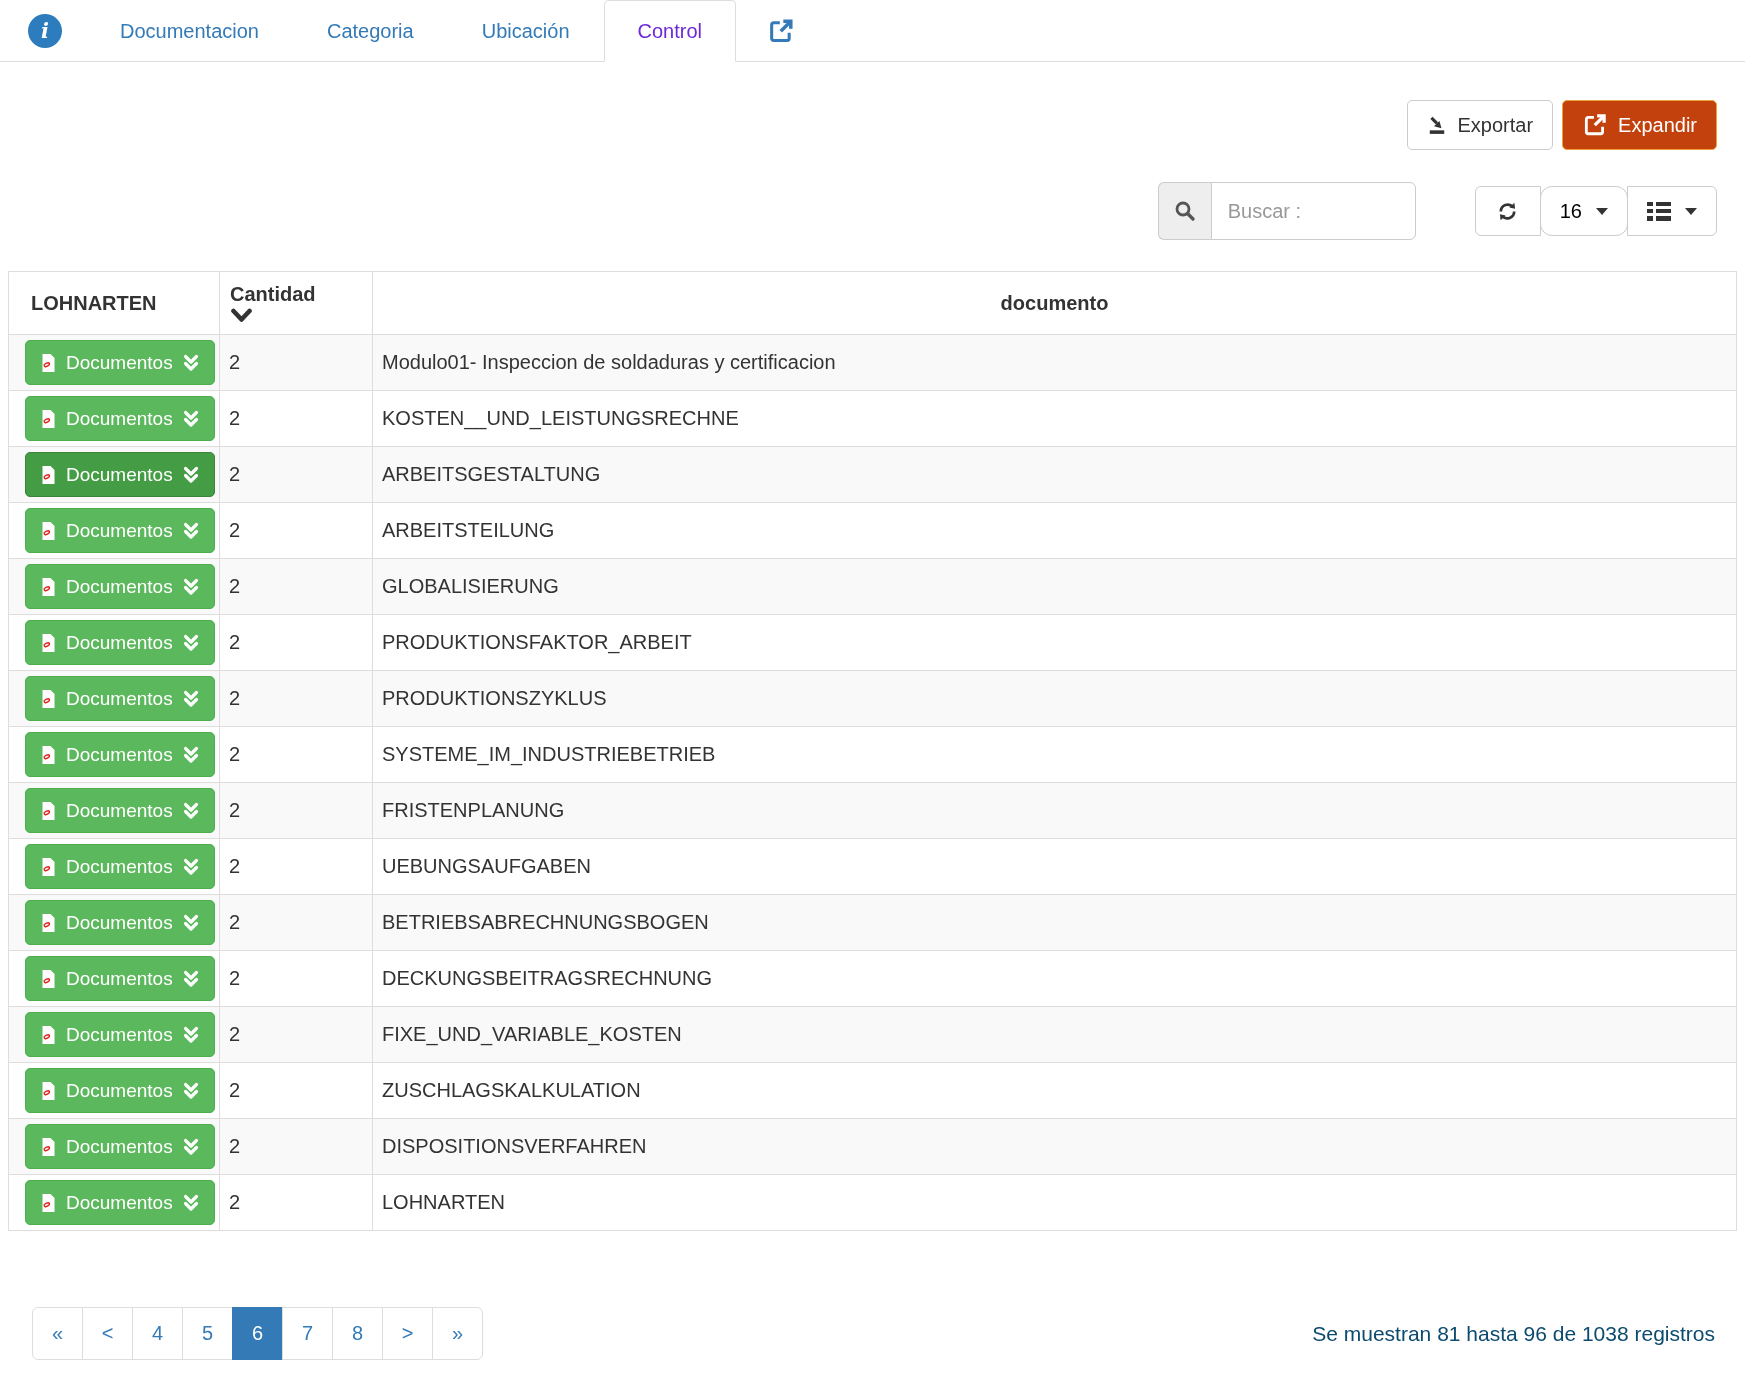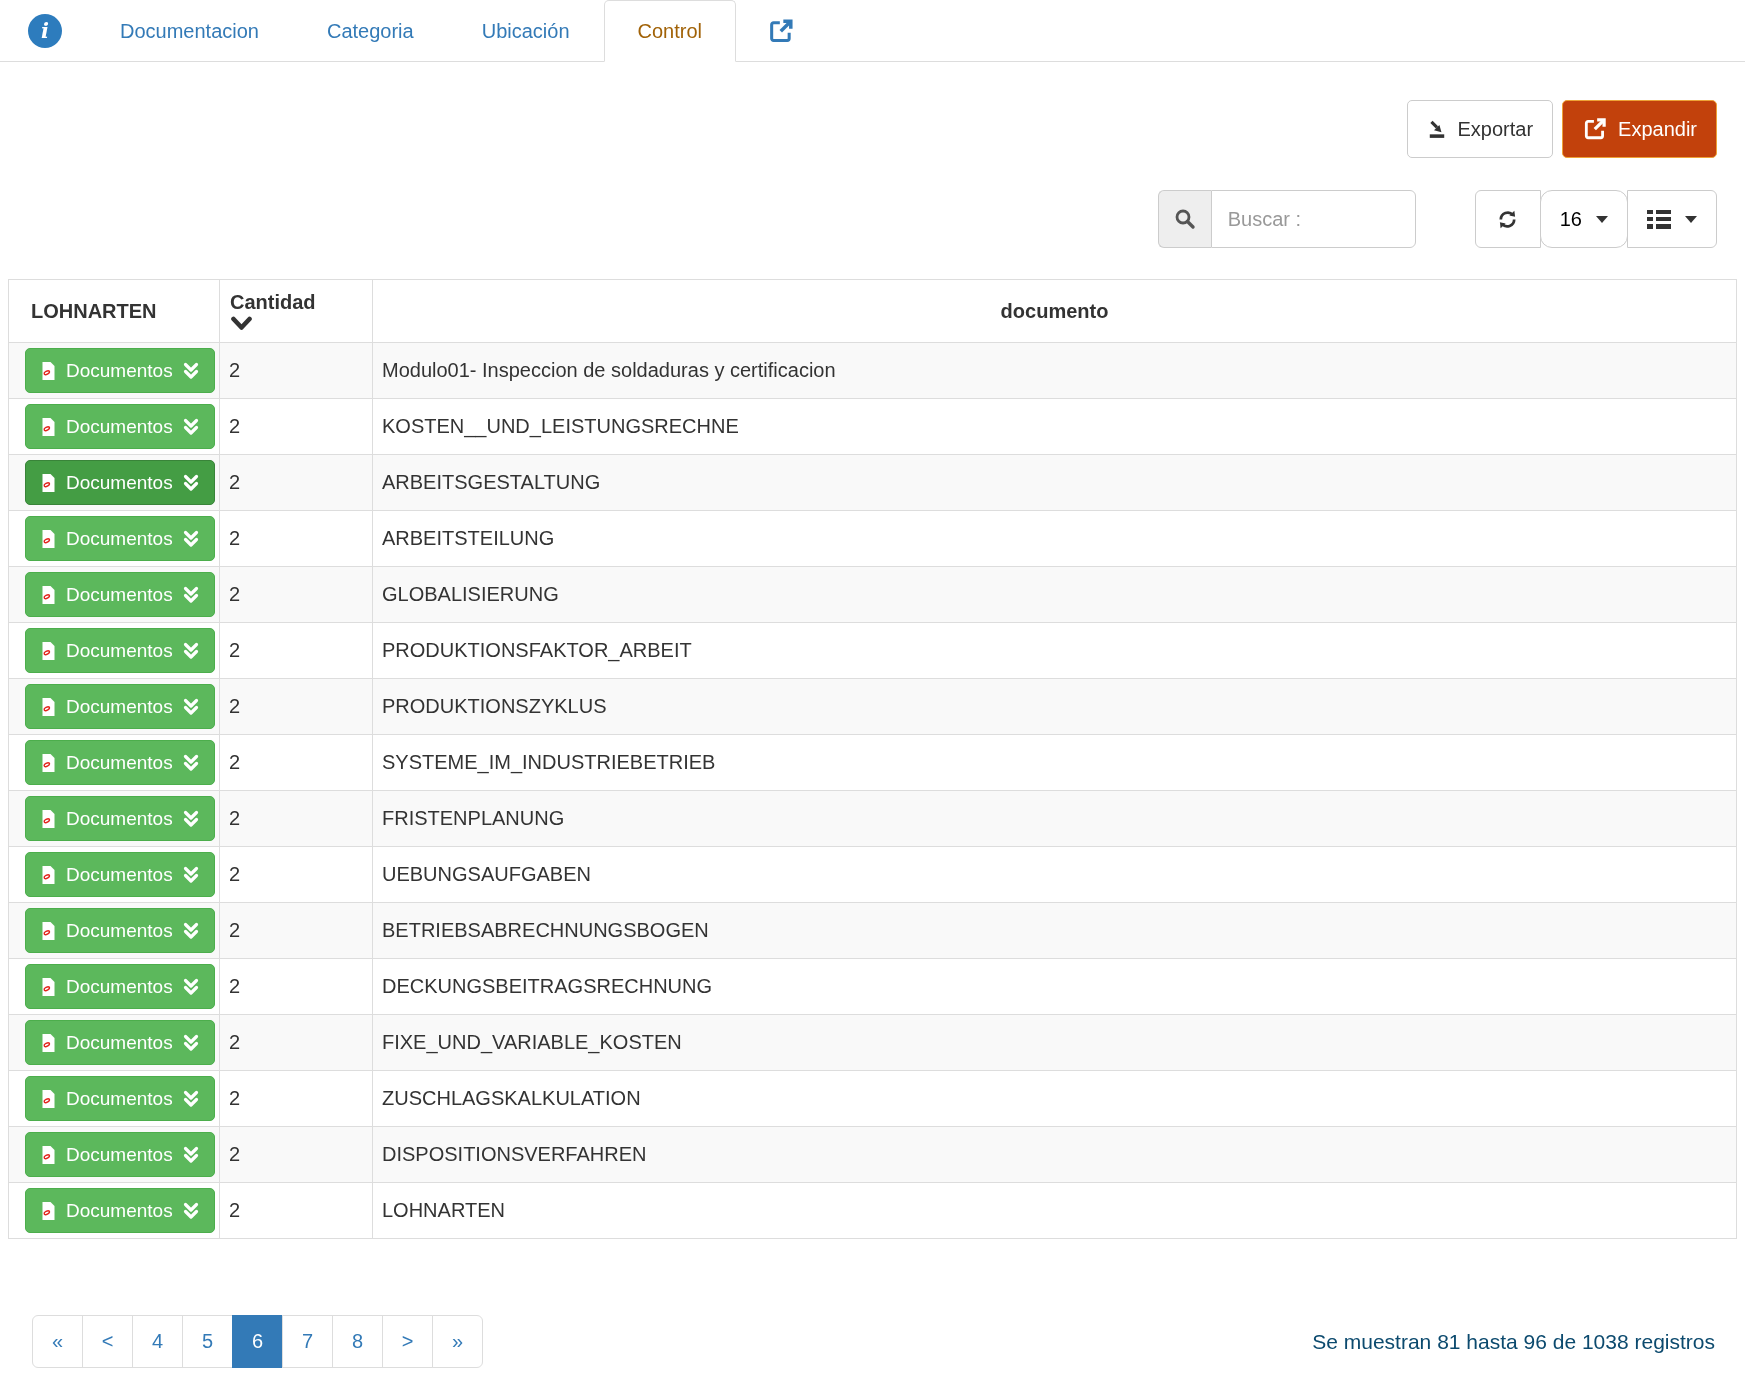--- a/index.html
+++ b/index.html
@@ -7,26 +7,26 @@
   body { font-family: "Liberation Sans", sans-serif; color: #333; font-size: 20px; }
 
   
   .tabbar { display: flex; align-items: stretch; border-bottom: 1px solid #ddd; height: 62px; padding-left: 14px; }
   .info-wrap { display: flex; align-items: center; padding: 0 24px 0 14px; }
   .info-icon { width: 34px; height: 34px; border-radius: 50%; background: #2d7cbd; color: #fff;
                display: flex; align-items: center; justify-content: center;
                font-family: "DejaVu Serif", serif; font-weight: bold; font-size: 21px; font-style: italic; }
   .tab { display: flex; align-items: center; padding: 0 33px; color: #337ab7; cursor: pointer;
          border: 1px solid transparent; border-radius: 5px 5px 0 0; margin-bottom: -1px; }
-  .tab.active { background: #fff; color: #a16207; border-color: #ddd; border-bottom-color: #fff; cursor: default; }
+  .tab.active { background: #fff; color: #6d28d9; border-color: #ddd; border-bottom-color: #fff; cursor: default; }
   .tab.icon-tab { padding: 0 30px; }
 
   
   .btn { display: inline-flex; align-items: center; justify-content: center; gap: 10px;
-         font-size: 20px; height: 58px; padding: 0 19px; border-radius: 5px;
+         font-size: 20px; height: 50px; padding: 0 19px; border-radius: 5px;
          border: 1px solid transparent; background: #fff; cursor: pointer;
          font-family: "Liberation Sans", sans-serif; }
   .btn-default { border-color: #ccc; color: #333; }
   .btn-warning { background: #c2410c; border-color: #eea236; color: #fff; }
 
   .toolbar-top { display: flex; justify-content: flex-end; gap: 9px; margin: 38px 28px 0 0; }
 
   
   .toolbar-search { display: flex; justify-content: flex-end; align-items: center; gap: 59px; margin: 32px 28px 0 0; }
   .input-group { display: flex; height: 58px; }

